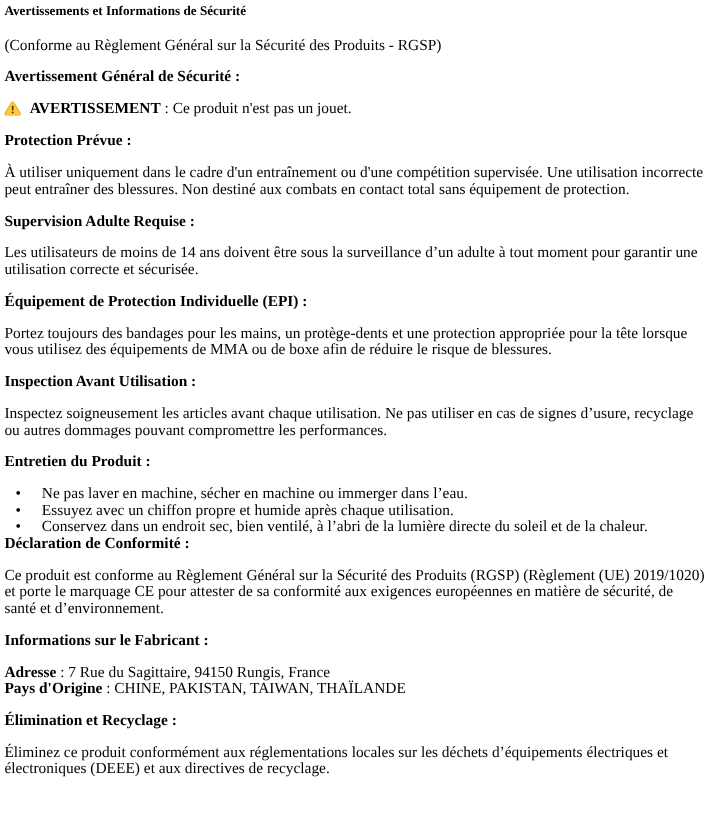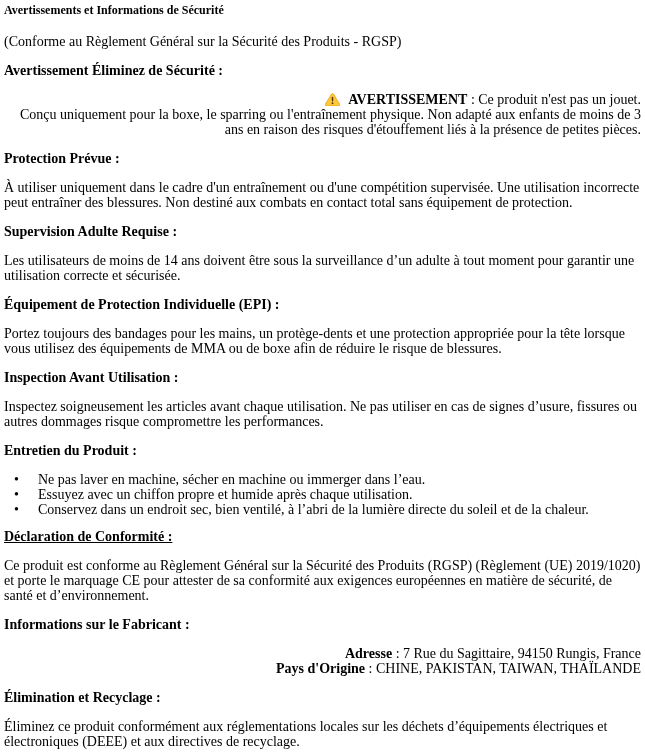--- a/index.html
+++ b/index.html
@@ -15,63 +15,62 @@
     line-height: 15px;
   }
   p { margin: 14px 0; }
   .title {
     font-size: 12px;
     line-height: 19px;
     font-weight: bold;
     margin: 0 0 14px 0;
   }
   .h { font-weight: bold; }
-  .h.tight { margin-top: 12px; text-decoration: underline; }
-  .block { display: block; text-align: right; }
+  .h.tight { margin-top: 0; }
+  .block { display: block; }
   .warn-icon { vertical-align: -2px; margin-right: 8px; }
   ul.care {
     margin: 14px 0 0 0;
     padding: 0;
     list-style: none;
   }
   ul.care li { position: relative; padding-left: 34px; }
   ul.care li::before { content: "\2022"; position: absolute; left: 10px; }
   b { font-weight: bold; }
 </style>
 </head>
 <body>
 
 <p class="title">Avertissements et Informations de Sécurité</p>
 
 <p>(Conforme au Règlement Général sur la Sécurité des Produits - RGSP)</p>
 
-<p class="h">Avertissement Éliminez de Sécurité :</p>
+<p class="h">Avertissement Général de Sécurité :</p>
 
 <p>
   <span class="block">
     <svg class="warn-icon" width="15" height="13" viewBox="0 0 24 21" aria-hidden="true">
       <path d="M13.73 1.9c-.77-1.33-2.69-1.33-3.46 0L.55 18.05c-.77 1.33.19 3 1.73 3h19.44c1.54 0 2.5-1.67 1.73-3L13.73 1.9z" fill="#ffc93c" stroke="#dd9700" stroke-width="1.2"></path>
       <rect x="10.85" y="6.2" width="2.3" height="7.4" rx="1.15" fill="#553300"></rect>
       <circle cx="12" cy="16.6" r="1.5" fill="#553300"></circle>
     </svg><b>AVERTISSEMENT</b><span> : Ce produit n'est pas un jouet.</span>
   </span>
-  <span class="block">Conçu uniquement pour la boxe, le sparring ou l'entraînement physique. Non adapté aux enfants de moins de 3 ans en raison des risques d'étouffement liés à la présence de petites pièces.</span>
 </p>
 
 <p class="h">Protection Prévue :</p>
 <p>À utiliser uniquement dans le cadre d'un entraînement ou d'une compétition supervisée. Une utilisation incorrecte peut entraîner des blessures. Non destiné aux combats en contact total sans équipement de protection.</p>
 
 <p class="h">Supervision Adulte Requise :</p>
 <p>Les utilisateurs de moins de 14 ans doivent être sous la surveillance d’un adulte à tout moment pour garantir une utilisation correcte et sécurisée.</p>
 
 <p class="h">Équipement de Protection Individuelle (EPI) :</p>
 <p>Portez toujours des bandages pour les mains, un protège-dents et une protection appropriée pour la tête lorsque vous utilisez des équipements de MMA ou de boxe afin de réduire le risque de blessures.</p>
 
 <p class="h">Inspection Avant Utilisation :</p>
-<p>Inspectez soigneusement les articles avant chaque utilisation. Ne pas utiliser en cas de signes d’usure, fissures ou autres dommages risque compromettre les performances.</p>
+<p>Inspectez soigneusement les articles avant chaque utilisation. Ne pas utiliser en cas de signes d’usure, recyclage ou autres dommages pouvant compromettre les performances.</p>
 
 <p class="h">Entretien du Produit :</p>
 <ul class="care">
   <li>Ne pas laver en machine, sécher en machine ou immerger dans l’eau.</li>
   <li>Essuyez avec un chiffon propre et humide après chaque utilisation.</li>
   <li>Conservez dans un endroit sec, bien ventilé, à l’abri de la lumière directe du soleil et de la chaleur.</li>
 </ul>
 
 <p class="h tight">Déclaration de Conformité :</p>
 <p>Ce produit est conforme au Règlement Général sur la Sécurité des Produits (RGSP) (Règlement (UE) 2019/1020) et porte le marquage CE pour attester de sa conformité aux exigences européennes en matière de sécurité, de santé et d’environnement.</p>

